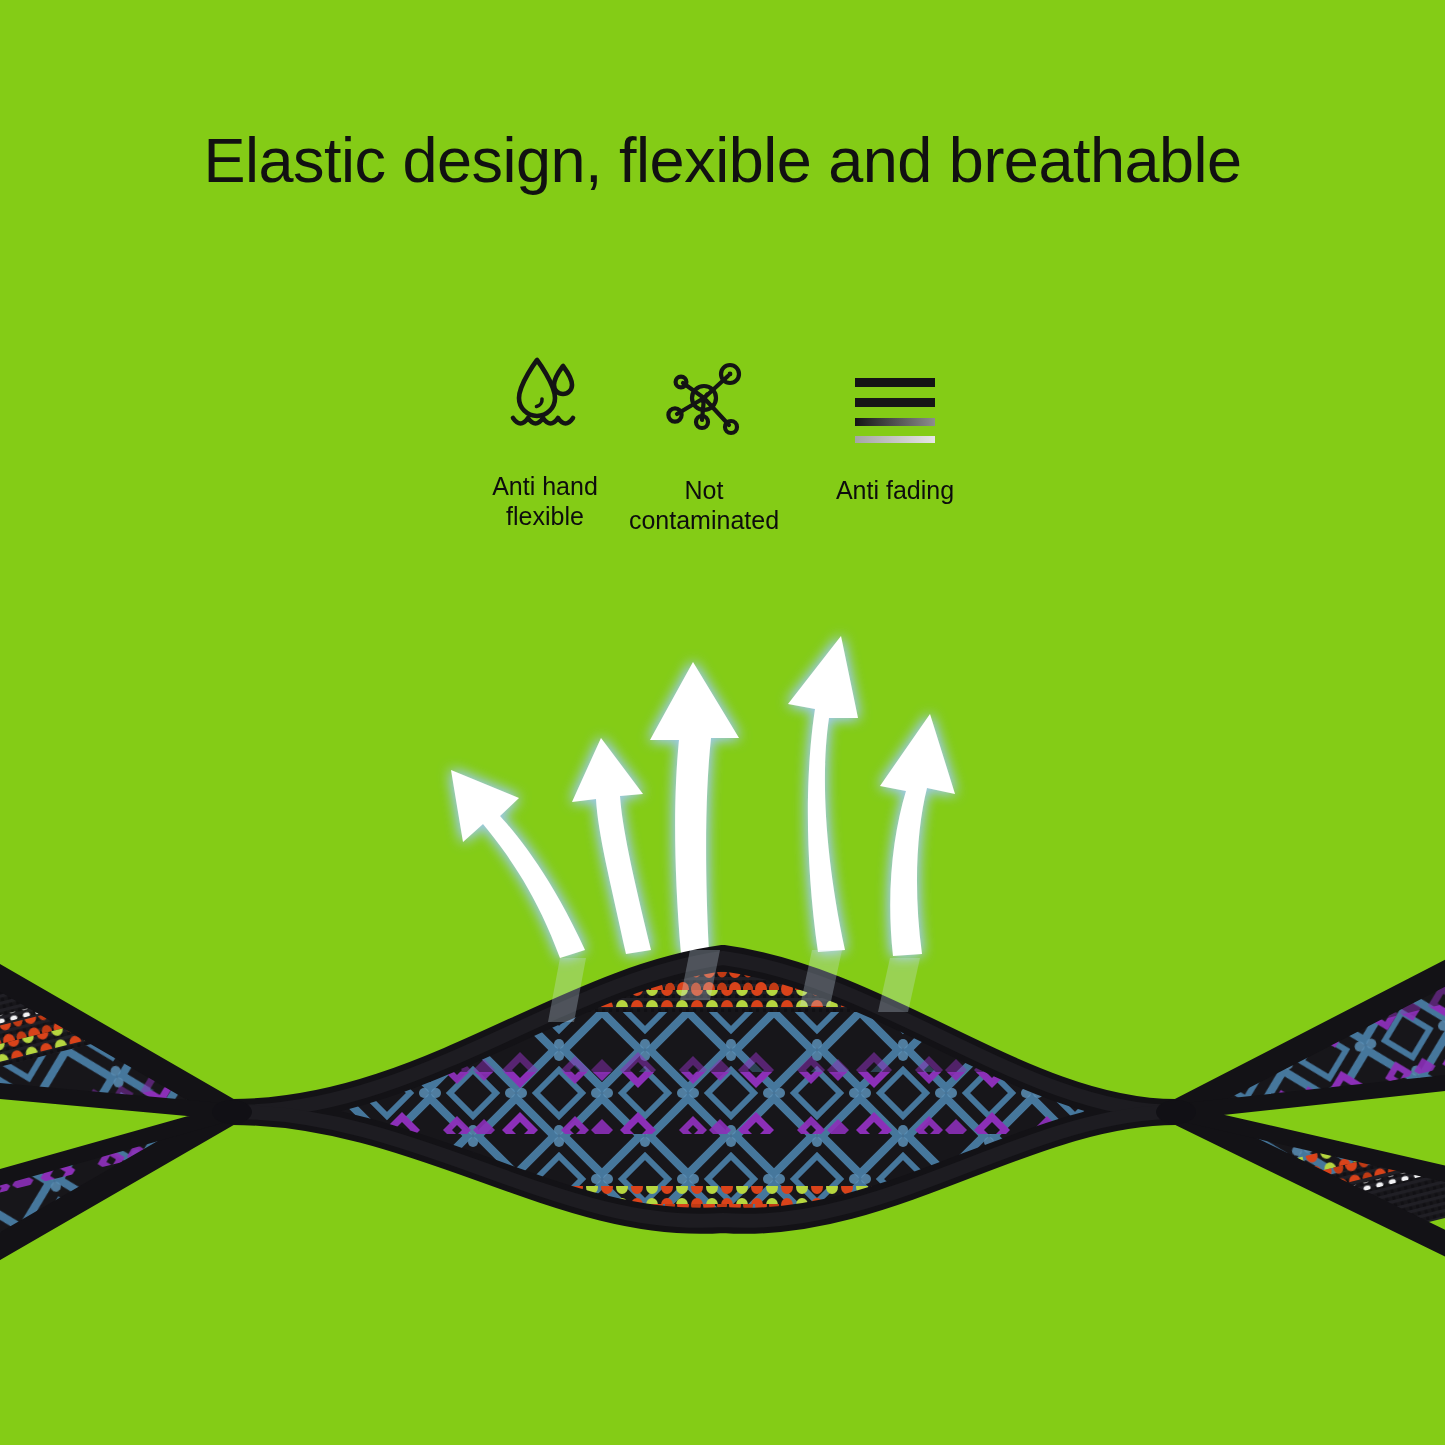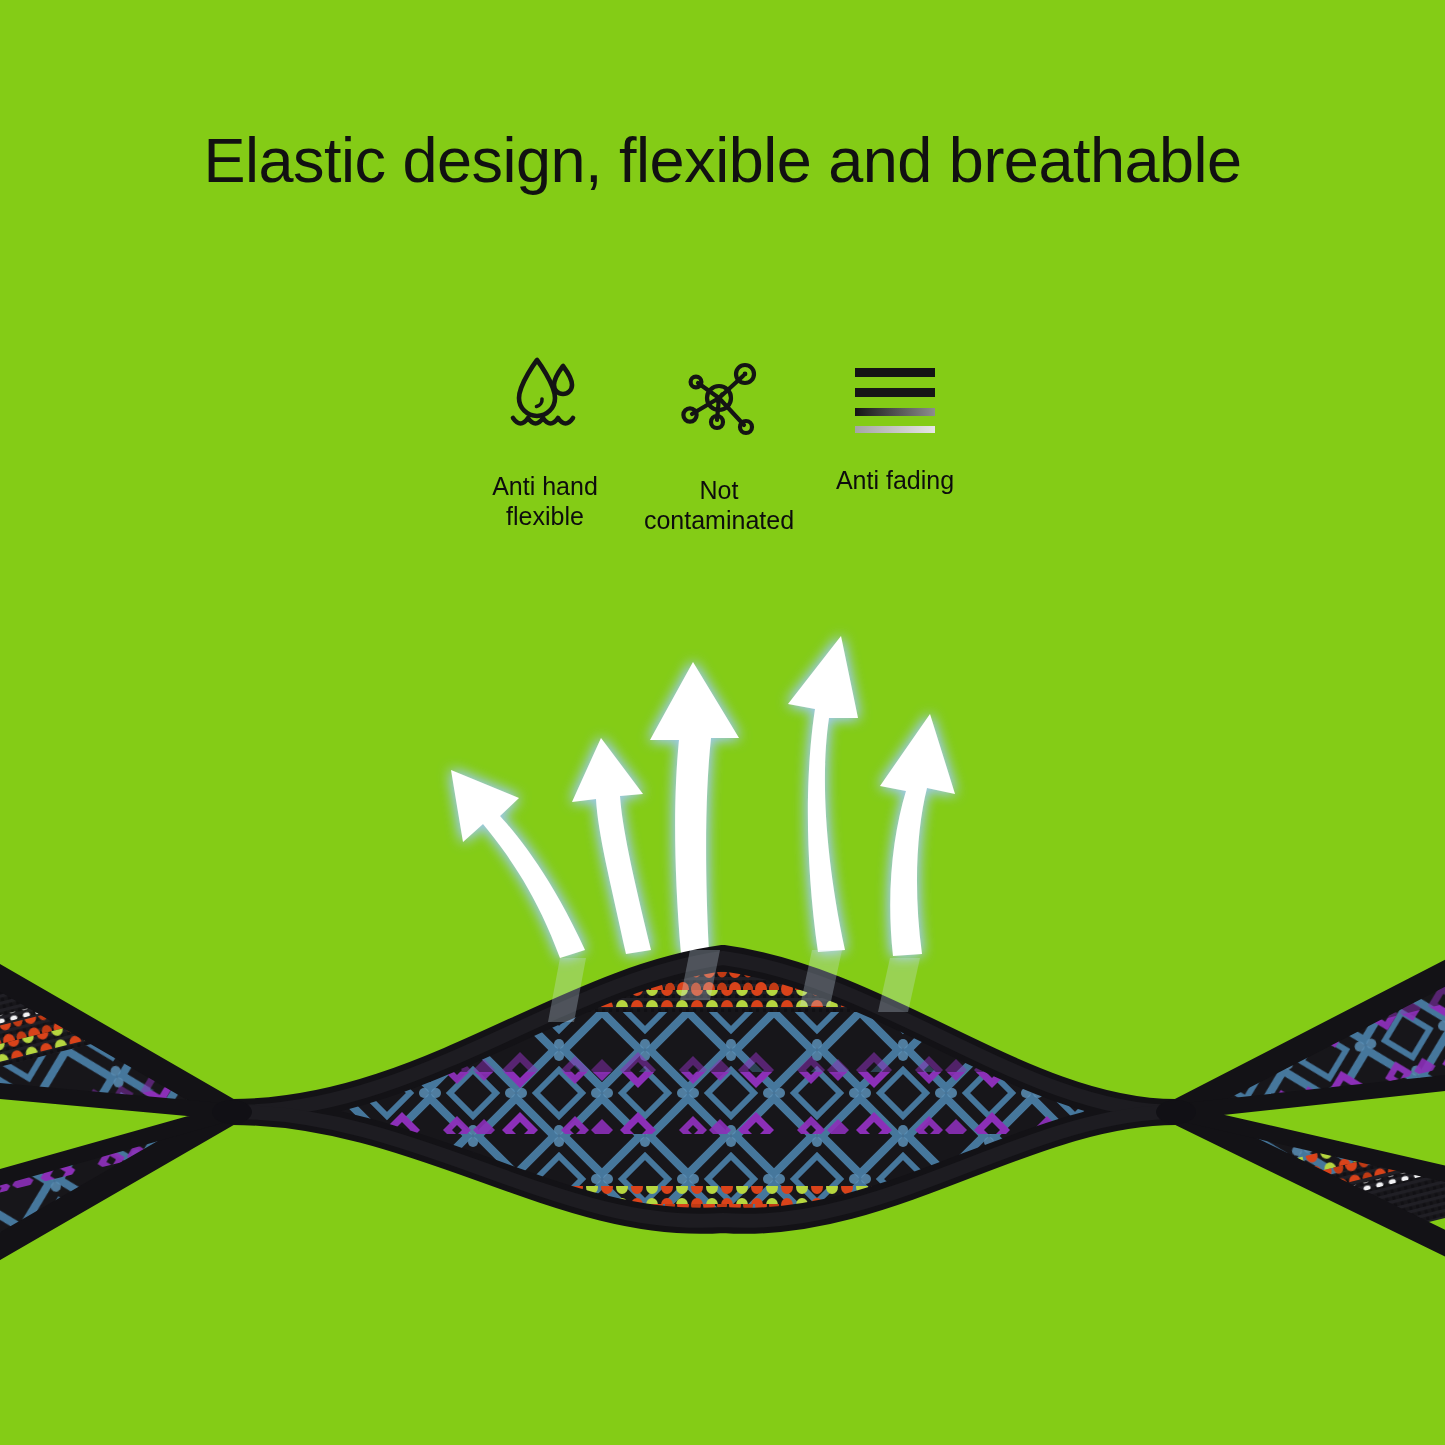--- a/index.html
+++ b/index.html
@@ -53,22 +53,22 @@
     justify-content: center;
   }
   .feature-label {
     margin-top: 28px;
     font-size: 25px;
     line-height: 1.18;
     color: #0d0d0d;
     font-weight: 400;
   }
   #feat-0 { left: 0px;   top: 0px; }
-  #feat-1 { left: 174px; top: 4px; }
-  #feat-2 { left: 350px; top: 0; }
+  #feat-1 { left: 159px; top: 4px; }
+  #feat-2 { left: 350px; top: 10px; }
   #feat-2 .feature-label { margin-top: 22px; }
 
   
   #artwork {
     position: absolute;
     left: 0;
     top: 620px;
     width: 1445px;
     height: 640px;
   }

